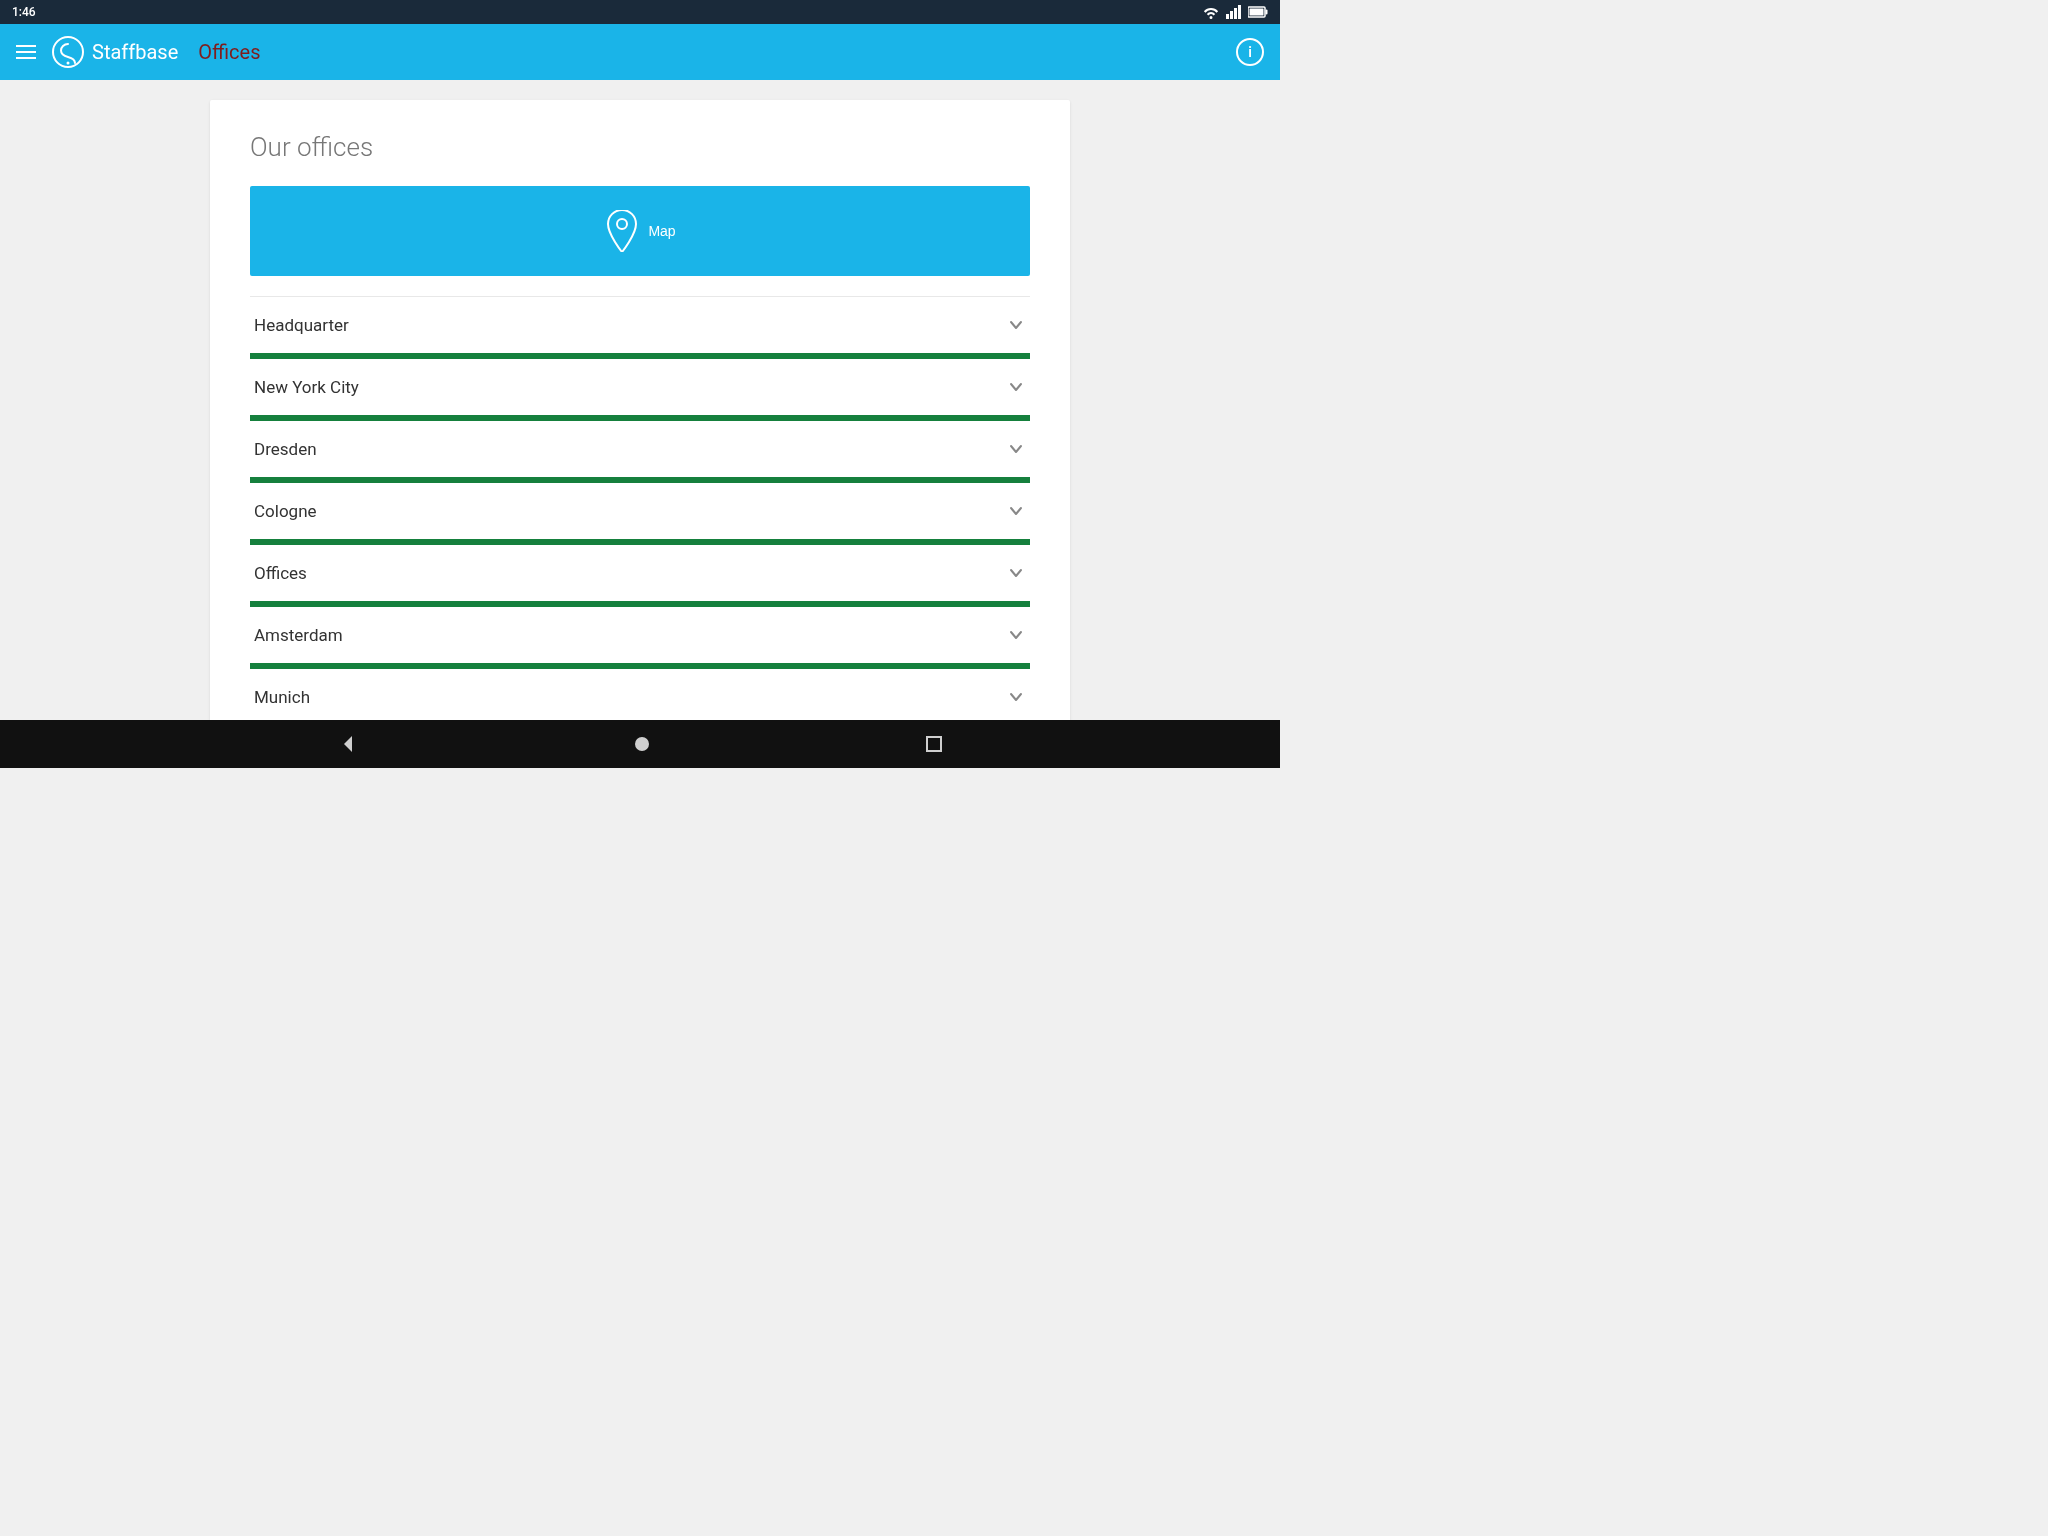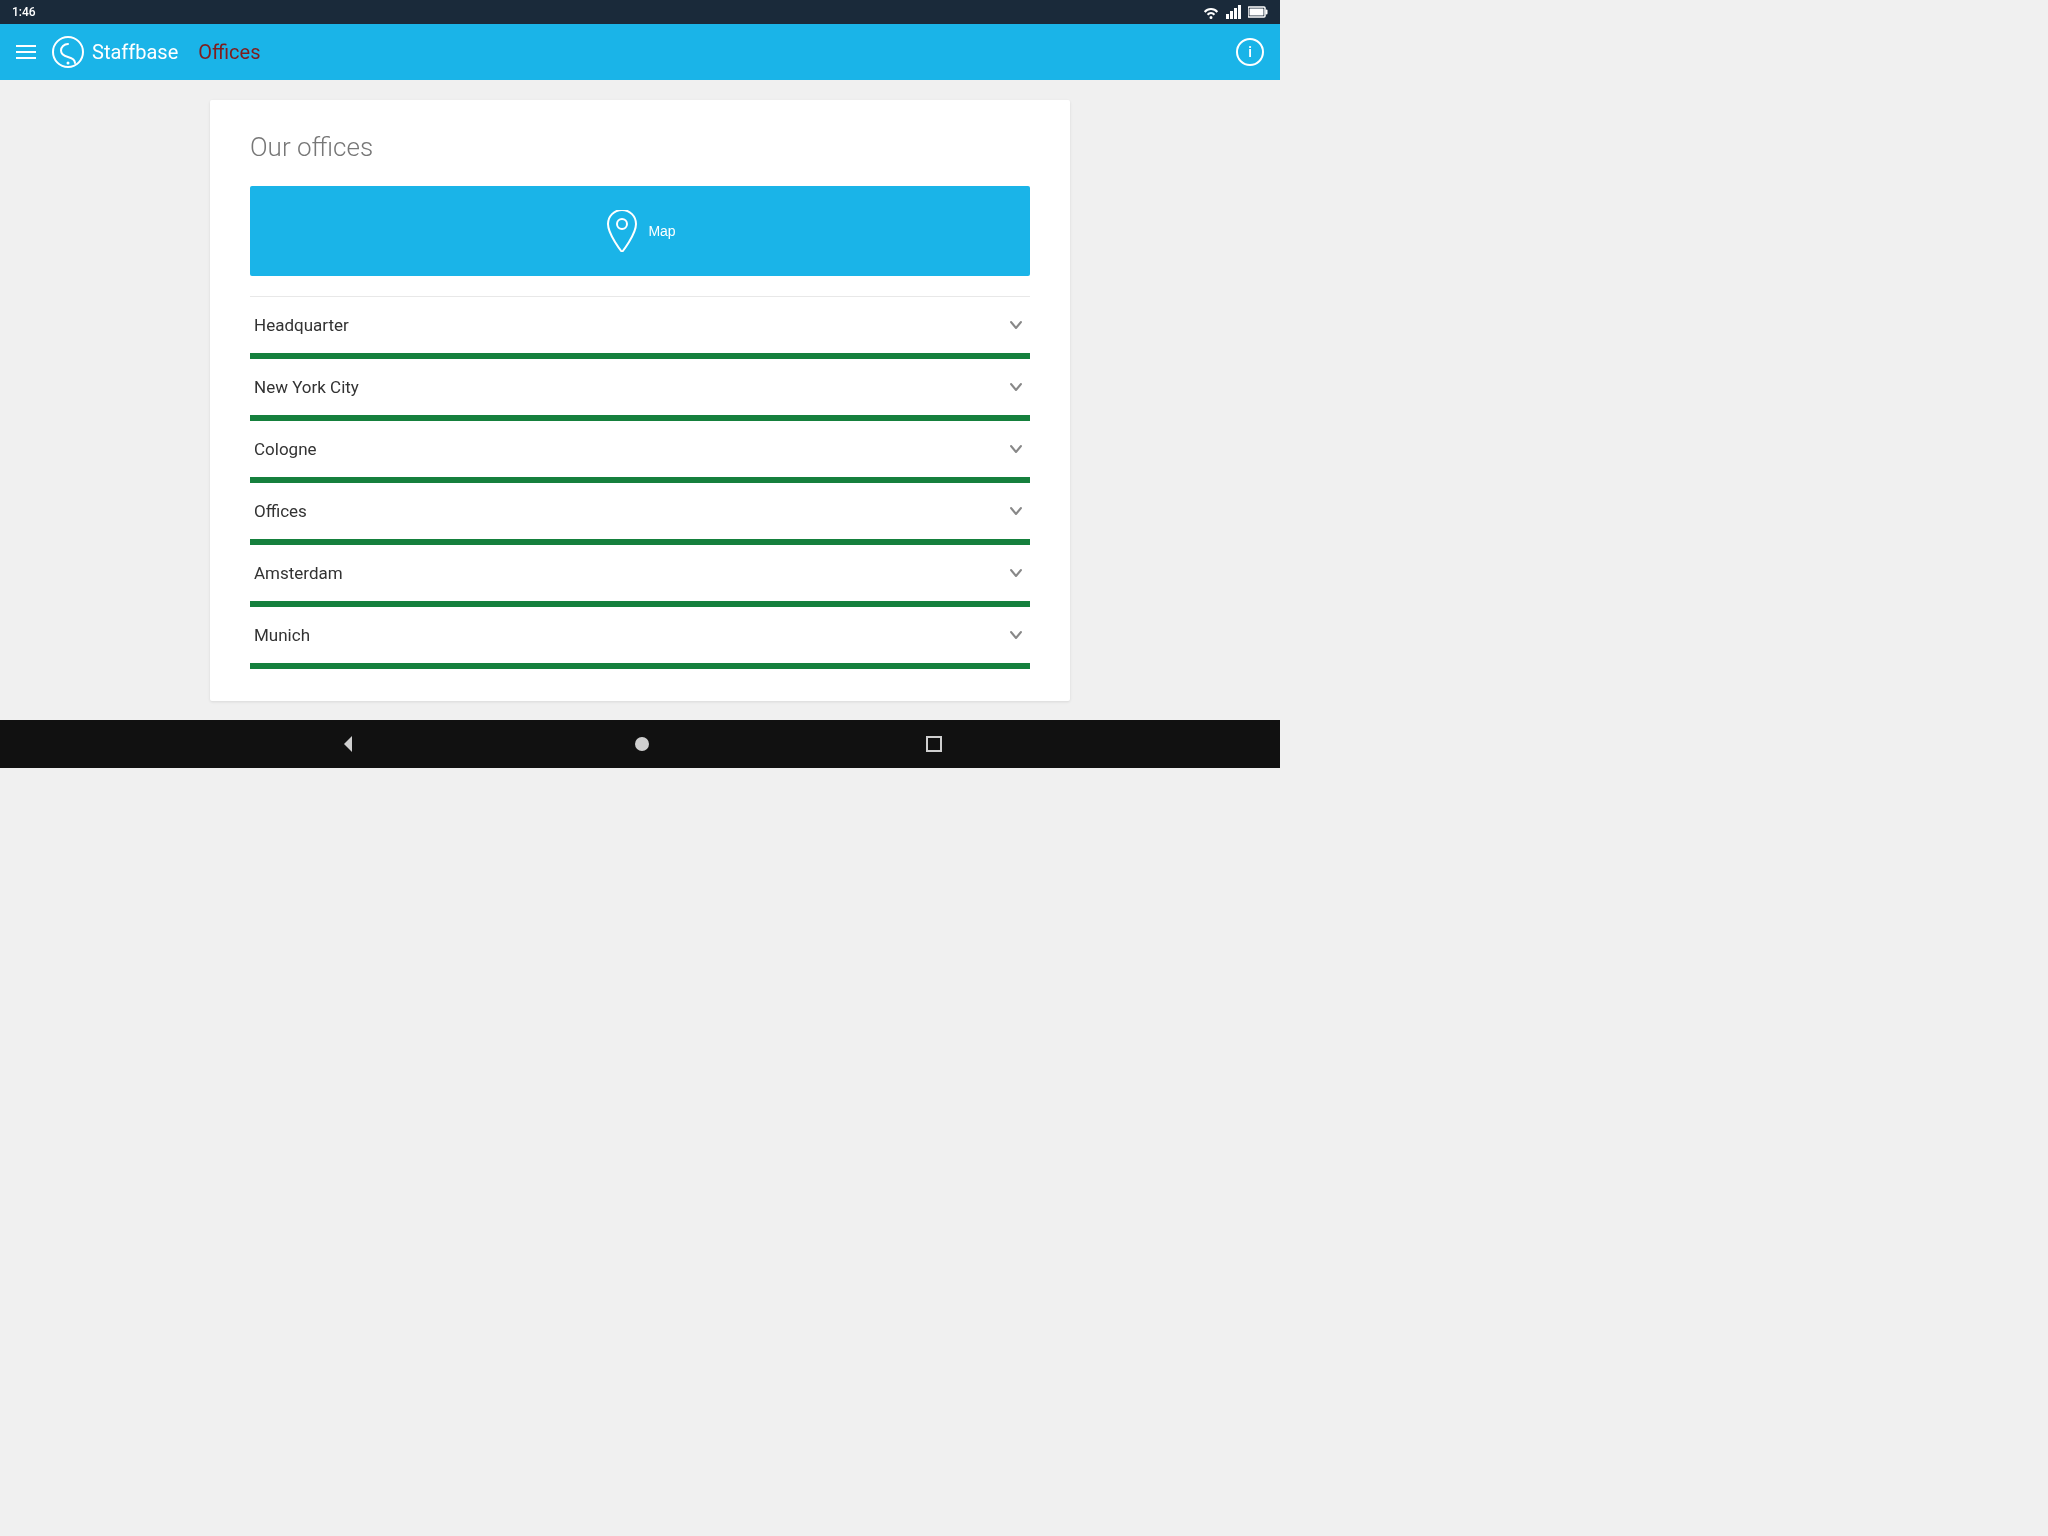--- a/index.html
+++ b/index.html
@@ -285,20 +285,28 @@
         </div>
         <div class="office-item">
           <span class="office-name">New York City</span>
           <div class="chevron-down">
             <svg width="18" height="18" viewBox="0 0 18 18" fill="none" stroke="#888" stroke-width="2" stroke-linecap="round" stroke-linejoin="round">
               <polyline points="4,6 9,12 14,6"></polyline>
             </svg>
           </div>
         </div>
         <div class="office-item">
+          <span class="office-name">Dresden</span>
+          <div class="chevron-down">
+            <svg width="18" height="18" viewBox="0 0 18 18" fill="none" stroke="#888" stroke-width="2" stroke-linecap="round" stroke-linejoin="round">
+              <polyline points="4,6 9,12 14,6"></polyline>
+            </svg>
+          </div>
+        </div>
+        <div class="office-item">
           <span class="office-name">Cologne</span>
           <div class="chevron-down">
             <svg width="18" height="18" viewBox="0 0 18 18" fill="none" stroke="#888" stroke-width="2" stroke-linecap="round" stroke-linejoin="round">
               <polyline points="4,6 9,12 14,6"></polyline>
             </svg>
           </div>
         </div>
         <div class="office-item">
           <span class="office-name">Offices</span>
           <div class="chevron-down">

